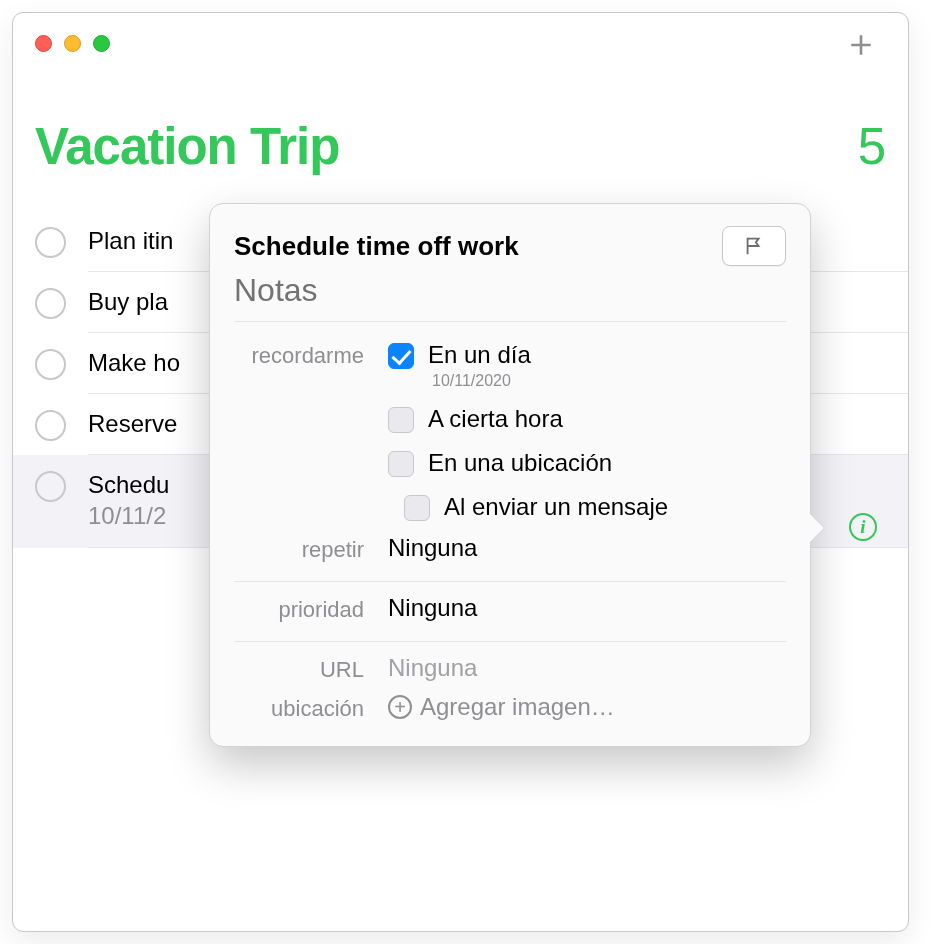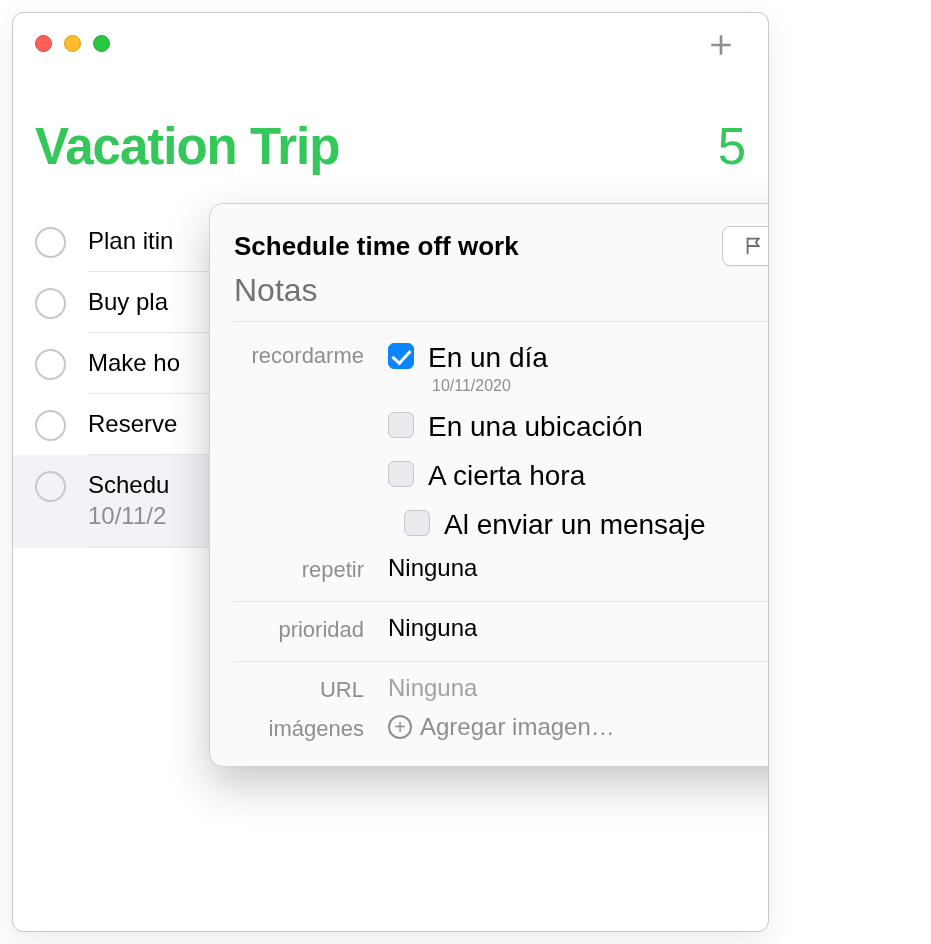--- a/index.html
+++ b/index.html
@@ -8,21 +8,21 @@
     font-family: -apple-system, "Helvetica Neue", Helvetica, Arial, sans-serif;
     background: #ffffff;
     color: #1c1c1e;
     position: relative;
   }
 
   .window {
     position: absolute;
     left: 12px;
     top: 12px;
-    width: 757px;
+    width: 897px;
     height: 920px;
     background: #ffffff;
     border: 1px solid #c7c7cc;
     border-radius: 11px;
     box-shadow: 0 10px 30px rgba(0,0,0,0.08);
     overflow: hidden;
   }
 
   
   .traffic {
@@ -237,21 +237,21 @@
   }
   .chk.checked::after {
     content: "";
     position: absolute;
     left: 7px; top: 2px;
     width: 8px; height: 15px;
     border-right: 3px solid #fff;
     border-bottom: 3px solid #fff;
     transform: rotate(42deg);
   }
-  .chk-text { font-size: 28px; color: #000; line-height: 1.25; }
+  .chk-text { font-size: 24px; color: #000; line-height: 1.25; }
   .chk-sub { font-size: 16px; color: #8e8e93; margin-top: 2px; margin-left: 4px; }
 
   .field.with-rule { border-bottom: 1px solid #e5e5ea; padding-bottom: 18px; margin-bottom: 12px; }
 
   .add-image-btn {
     display: flex;
     align-items: center;
     gap: 8px;
   }
   .add-image-btn .plus {
@@ -357,25 +357,25 @@
       <div class="value">
         <div class="chk-row">
           <div class="chk checked"></div>
           <div>
             <div class="chk-text">En un día</div>
             <div class="chk-sub">10/11/2020</div>
           </div>
         </div>
         <div class="chk-row">
           <div class="chk"></div>
-          <div class="chk-text">En una ubicación</div>
+          <div class="chk-text">A cierta hora</div>
         </div>
         <div class="chk-row">
           <div class="chk"></div>
-          <div class="chk-text">A cierta hora</div>
+          <div class="chk-text">En una ubicación</div>
         </div>
         <div class="chk-row" style="margin-bottom:8px;padding-left:16px;">
           <div class="chk"></div>
           <div class="chk-text">Al enviar un mensaje</div>
         </div>
       </div>
     </div>
 
     <div class="field with-rule">
       <div class="label">repetir</div>
@@ -386,21 +386,21 @@
       <div class="label">prioridad</div>
       <div class="value">Ninguna</div>
     </div>
 
     <div class="field" style="margin-bottom:10px;">
       <div class="label">URL</div>
       <div class="value muted">Ninguna</div>
     </div>
 
     <div class="field" style="margin-bottom:0;">
-      <div class="label">imágenes</div>
+      <div class="label">ubicación</div>
       <div class="value">
         <div class="add-image-btn">
           <div class="plus">+</div>
           <div class="txt">Agregar imagen…</div>
         </div>
       </div>
     </div>
 
   </div>
 

